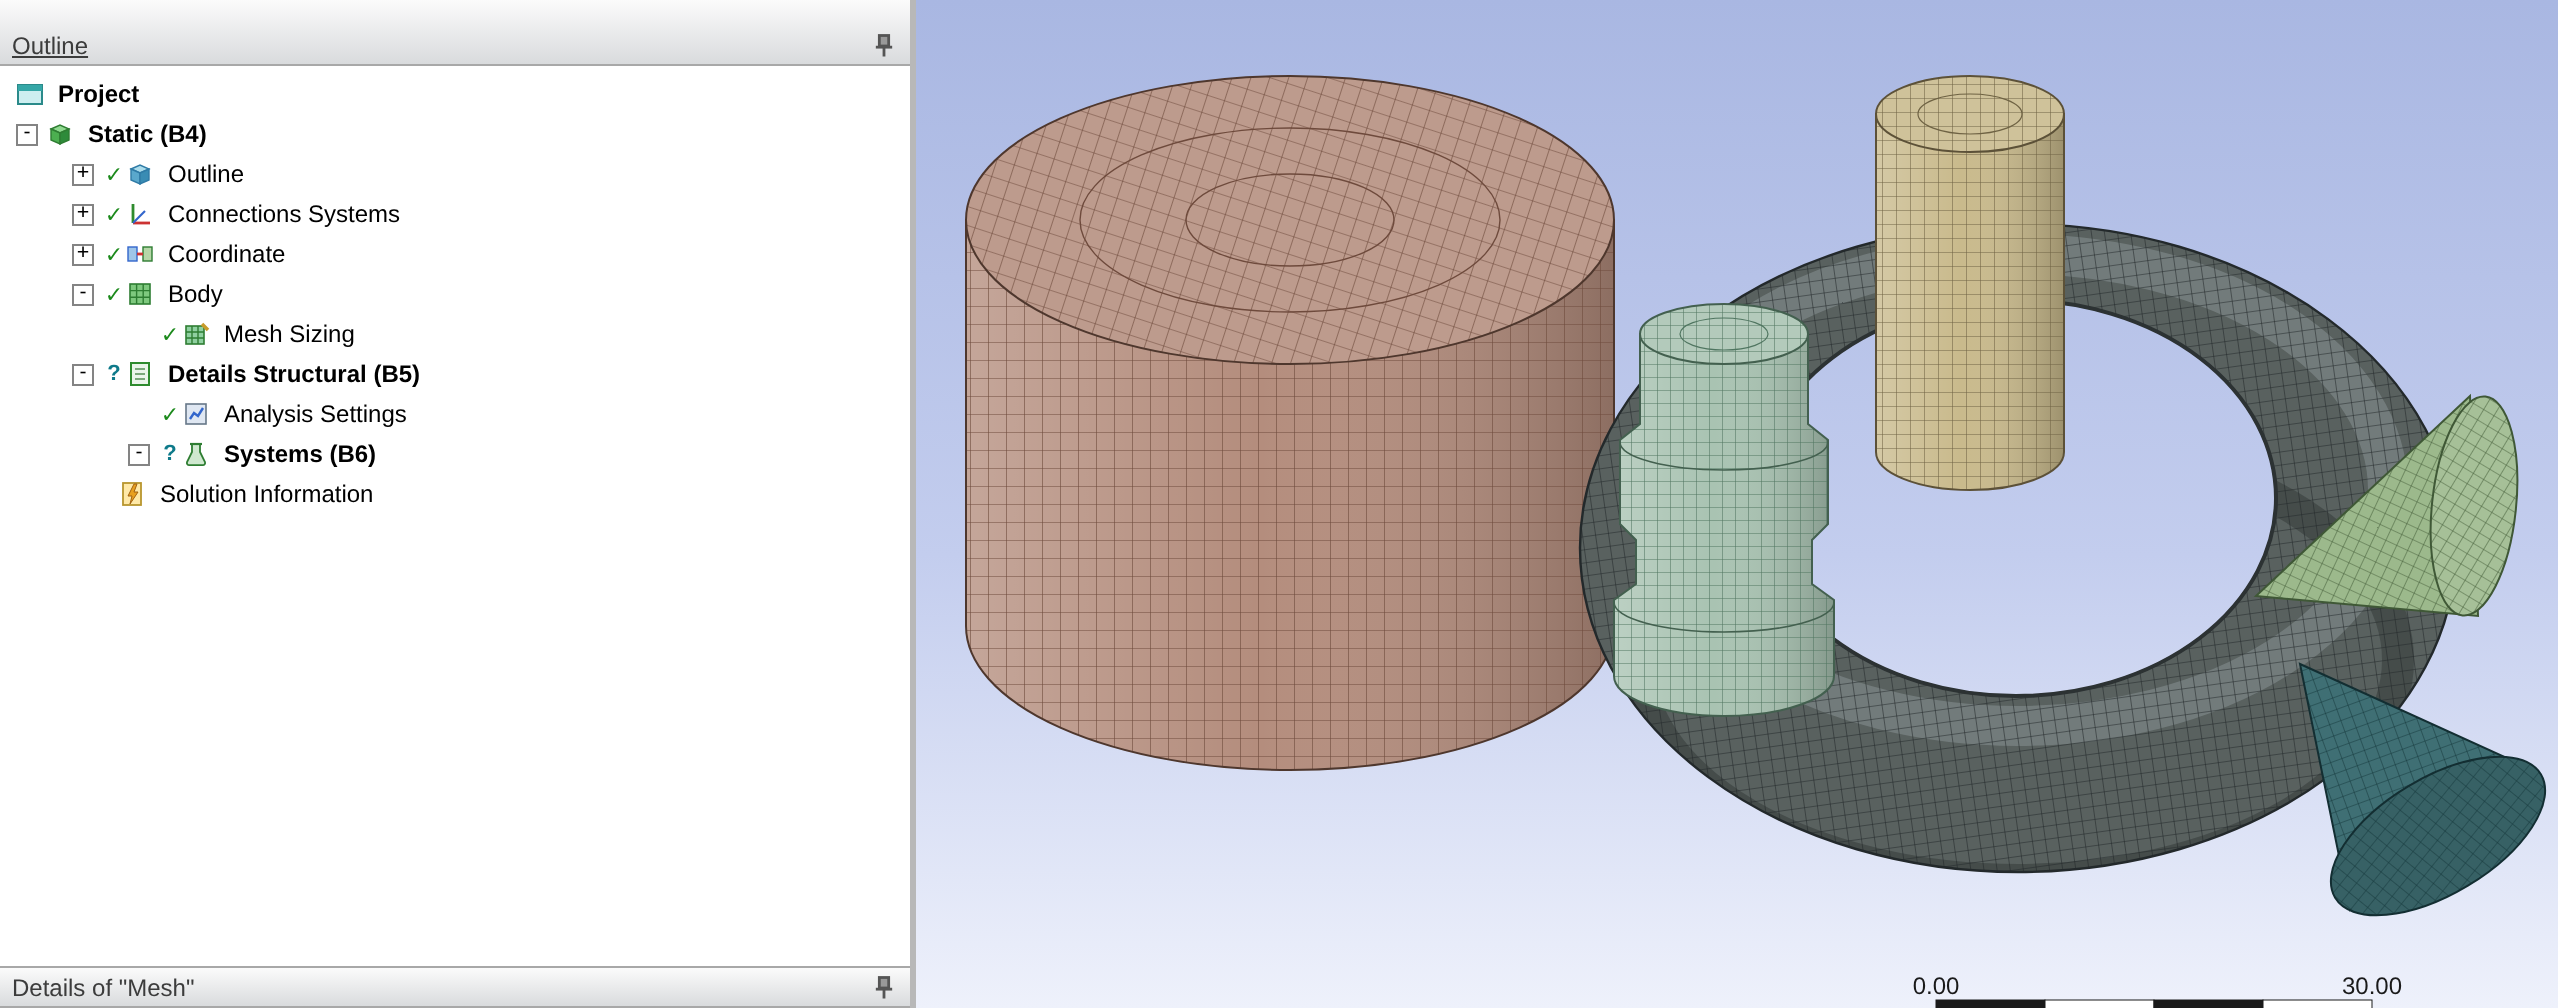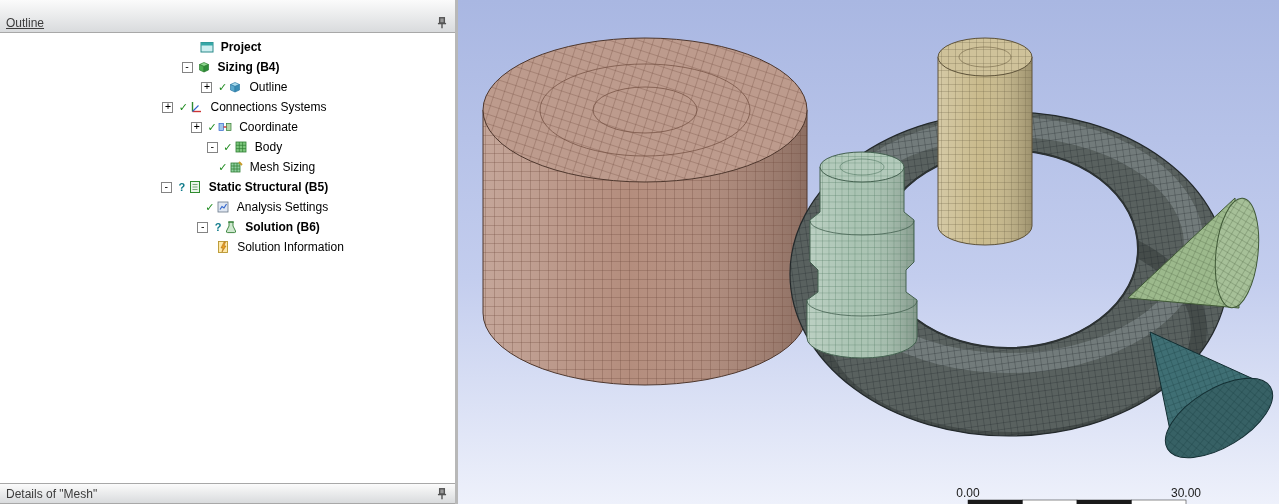--- a/index.html
+++ b/index.html
@@ -19,26 +19,26 @@
     height:21px; flex:0 0 21px;
     background:linear-gradient(#fbfbfb,#d9dbdd);
     border-bottom:1px solid #a8a8a8;
     display:flex; align-items:flex-start; padding:16px 6px;
     font-size:12px; color:#3c3c3c;text-decoration:underline;
   }
   .panel-header .title { flex:1; }
   .pin-btn { width:14px; height:14px; display:flex; align-items:center; justify-content:center; cursor:pointer; }
 
   .tree { flex:1 1 auto; overflow:hidden; padding-top:4px; font-size:12px; color:#000; background:#fff; }
-  .tree-row { height:20px; display:flex; align-items:center; white-space:nowrap; cursor:default;justify-content:center; }
+  .tree-row { height:20px; display:flex; align-items:center; white-space:nowrap; cursor:default; }
   .tree-row.bold .label { font-weight:bold; }
   .lvl0 { padding-left:8px; }
   .lvl1 { padding-left:36px; }
   .lvl2 { padding-left:64px; }
-  .lvl3 { padding-left:92px; }
+  .lvl3 { padding-left:44px; }
   .expander {
     width:11px; height:11px; flex:0 0 11px; margin-right:4px;
     border:1px solid #848484; background:#fff;
     font-family:"DejaVu Sans Mono",monospace; font-size:10px; line-height:8px;
     text-align:center; color:#000;
   }
   .expander.spacer { border:none; background:transparent; }
   .status { width:12px; flex:0 0 12px; font-size:11px; font-weight:bold; text-align:center; }
   .status-ok { color:#1c8a1c; }
   .status-q  { color:#0e7a8a; }
@@ -92,21 +92,21 @@
 
     <div class="tree-row bold lvl0">
       <span class="expander">-</span>
       <span class="t-icon">
         <svg viewBox="0 0 14 14">
             <polygon points="2.5,4.5 7,2.5 11.5,4.5 7,6.5" fill="#8fd98f" stroke="#2e7d32" stroke-width="0.7"></polygon>
             <polygon points="2.5,4.5 7,6.5 7,12 2.5,10" fill="#4caf50" stroke="#2e7d32" stroke-width="0.7"></polygon>
             <polygon points="7,6.5 11.5,4.5 11.5,10 7,12" fill="#2e8b3a" stroke="#2e7d32" stroke-width="0.7"></polygon>
           </svg>
       </span>
-      <span class="label">Sizing (B4)</span>
+      <span class="label">Static (B4)</span>
     </div>
 
     <div class="tree-row lvl1">
       <span class="expander">+</span>
       <span class="status status-ok">✓</span>
       <span class="t-icon">
         <svg viewBox="0 0 14 14">
             <polygon points="2.5,4.5 7,2.5 11.5,4.5 7,6.5" fill="#aadcec" stroke="#2f7ba6" stroke-width="0.7"></polygon>
             <polygon points="2.5,4.5 7,6.5 7,12 2.5,10" fill="#5aa8cc" stroke="#2f7ba6" stroke-width="0.7"></polygon>
             <polygon points="7,6.5 11.5,4.5 11.5,10 7,12" fill="#398cb4" stroke="#2f7ba6" stroke-width="0.7"></polygon>
@@ -168,21 +168,21 @@
 
     <div class="tree-row bold lvl1">
       <span class="expander">-</span>
       <span class="status status-q">?</span>
       <span class="t-icon">
         <svg viewBox="0 0 14 14">
             <rect x="2.5" y="1.5" width="9" height="11" fill="#eaf5ea" stroke="#2e8b2e" stroke-width="1"></rect>
             <path d="M4.5 4.5h5M4.5 7h5M4.5 9.5h5" stroke="#7aa87a" stroke-width="1" fill="none"></path>
           </svg>
       </span>
-      <span class="label">Static Structural (B5)</span>
+      <span class="label">Details Structural (B5)</span>
     </div>
 
     <div class="tree-row lvl2">
       <span class="expander spacer"></span>
       <span class="status status-ok">✓</span>
       <span class="t-icon">
         <svg viewBox="0 0 14 14">
             <rect x="2" y="2" width="10" height="10" fill="#dfe7f2" stroke="#667788" stroke-width="0.8"></rect>
             <path d="M4 9.5 L6 6.5 L8 8 L10.5 4" stroke="#3366cc" stroke-width="1.2" fill="none"></path>
           </svg>
@@ -192,21 +192,21 @@
 
     <div class="tree-row bold lvl2">
       <span class="expander">-</span>
       <span class="status status-q">?</span>
       <span class="t-icon">
         <svg viewBox="0 0 14 14">
             <path d="M5 2 v4 L2.5 11 a1.2 1.2 0 0 0 1.1 1.6 h6.8 a1.2 1.2 0 0 0 1.1-1.6 L9 6 V2 Z" fill="#cfe8cf" stroke="#2e7d32" stroke-width="0.9"></path>
             <path d="M4 2 h6" stroke="#2e7d32" stroke-width="1.1"></path>
           </svg>
       </span>
-      <span class="label">Solution (B6)</span>
+      <span class="label">Systems (B6)</span>
     </div>
 
     <div class="tree-row lvl3">
       <span class="expander spacer"></span>
       <span class="t-icon">
         <svg viewBox="0 0 14 14">
             <rect x="2.5" y="1.5" width="9" height="11" fill="#ffe9a8" stroke="#b8962e" stroke-width="0.9"></rect>
             <polygon points="8,2 5,8 7,8 6,12 10,6 8,6 9.5,2" fill="#e8a020" stroke="#a06010" stroke-width="0.5"></polygon>
           </svg>
       </span>

